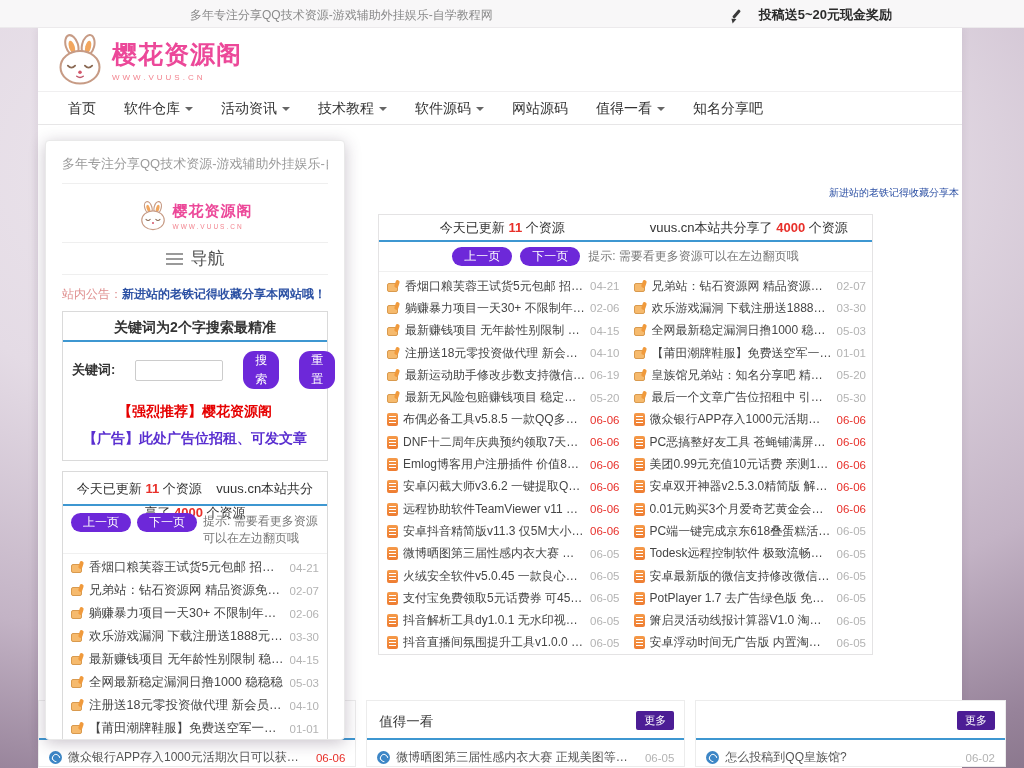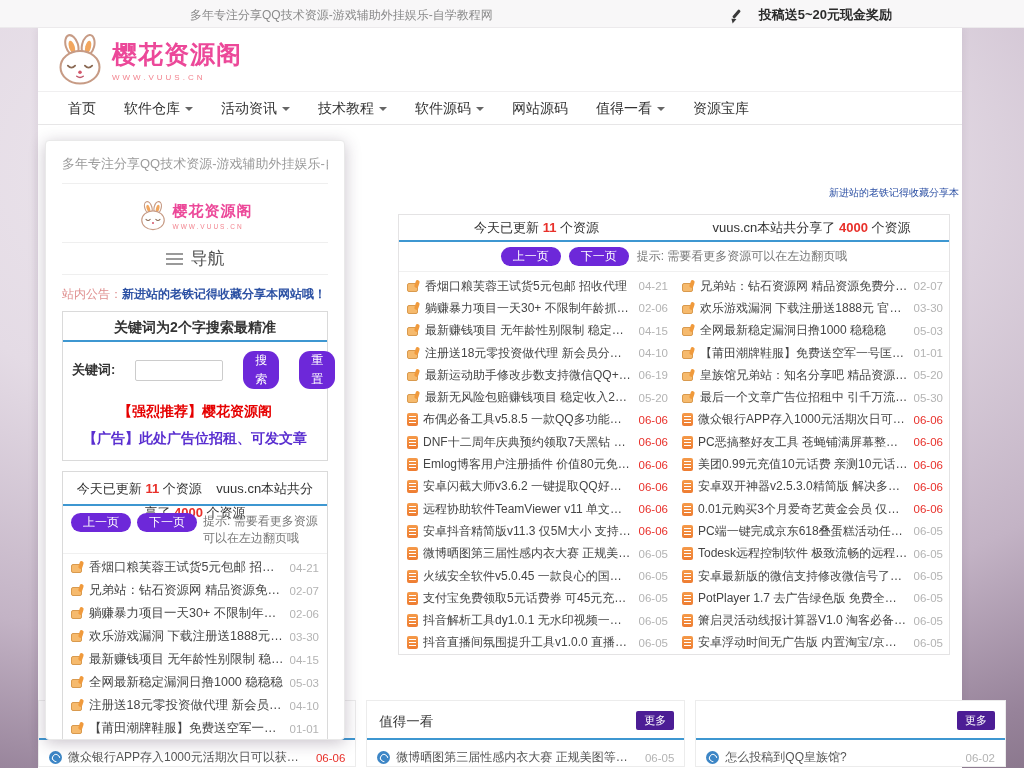--- a/index.html
+++ b/index.html
@@ -31,21 +31,21 @@
   .logo-text-url { font-size:8px; color:#f2848f; letter-spacing:3px; margin-top:2px; }
 
   .navbar { height:33px; border-bottom:1px solid #e7e6e7; display:flex; align-items:center; padding-left:16px; }
   .nav-item { padding:0 14px; font-size:14px; color:#333; height:33px; line-height:33px; cursor:pointer; }
   .caret { display:inline-block; width:0; height:0; margin-left:5px; vertical-align:2px;
     border-left:4px solid transparent; border-right:4px solid transparent; border-top:4px solid #666; }
 
   .marquee { position:absolute; right:3px; top:158px; font-size:10px; color:#2b4fa3; }
 
   
-  .mainbox { position:absolute; left:360px; top:186px; width:552px; background:#fff; border:1px solid #e4e3e4; }
+  .mainbox { position:absolute; left:340px; top:186px; width:495px; background:#fff; border:1px solid #e4e3e4; }
   .mb-head { height:27px; display:flex; border-bottom:2px solid #3e97d1; }
   .mb-head-cell { width:50%; text-align:center; font-size:13px; color:#333; line-height:26px; }
   .num-red { color:#e8302a; }
   .mb-pag { height:30px; display:flex; align-items:center; justify-content:center; gap:8px; border-bottom:1px solid #f0f0f0; }
   .pill-btn { display:inline-block; background:#6d28d9; color:#fff; font-size:12px; line-height:19px;
     padding:0 12px; border-radius:11px; border:none; cursor:pointer; }
   .pag-tip { font-size:12px; color:#777; }
   .mb-lists { display:flex; }
   .m-col { width:50%; padding:3px 6px 0 8px; }
   .m-row { height:22.3px; display:flex; align-items:center; gap:5px; cursor:pointer; }
@@ -148,21 +148,21 @@
   </div>
 
   <div class="navbar" id="navbar">
       <span class="nav-item">首页</span>
       <span class="nav-item">软件仓库<span class="caret"></span></span>
       <span class="nav-item">活动资讯<span class="caret"></span></span>
       <span class="nav-item">技术教程<span class="caret"></span></span>
       <span class="nav-item">软件源码<span class="caret"></span></span>
       <span class="nav-item">网站源码</span>
       <span class="nav-item">值得一看<span class="caret"></span></span>
-      <span class="nav-item">资源宝库</span>
+      <span class="nav-item">知名分享吧</span>
     </div>
 
   <div class="marquee">新进站的老铁记得收藏分享本</div>
 
   <div class="mainbox">
     <div class="mb-head">
       <div class="mb-head-cell">
         <span>今天已更新</span>
         <b class="num-red">11</b>
         <span>个资源</span>

